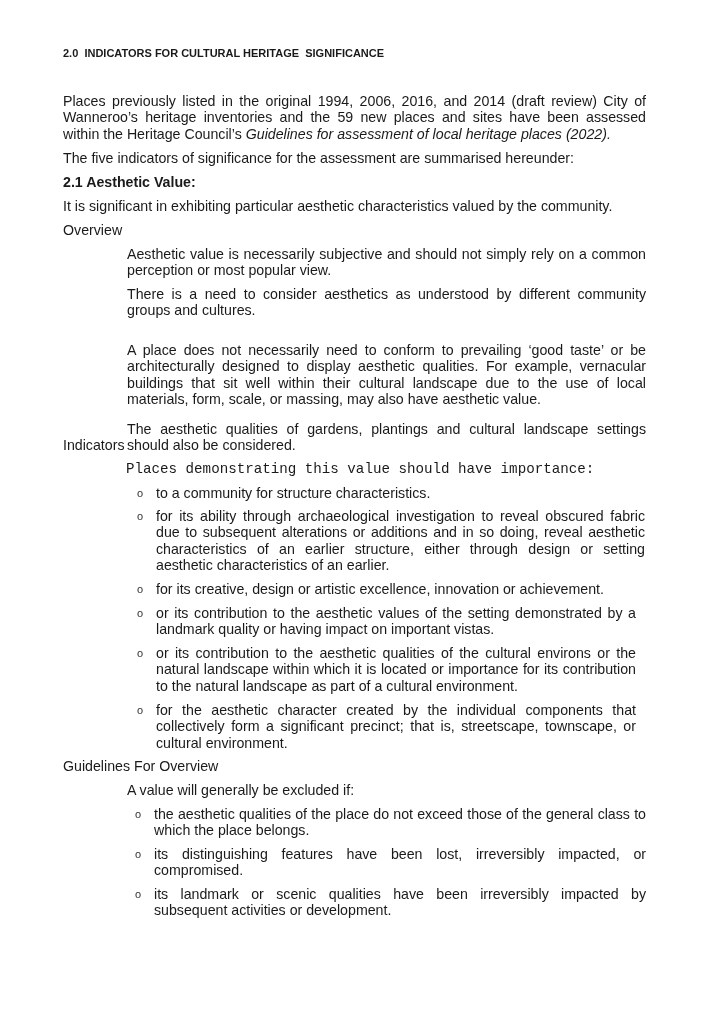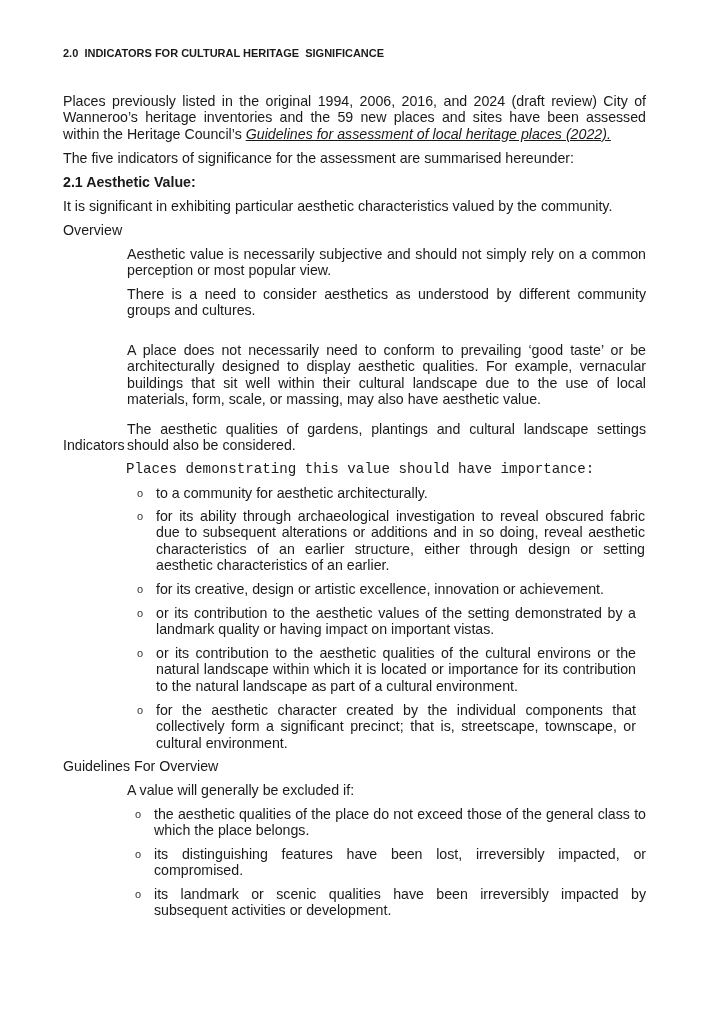--- a/index.html
+++ b/index.html
@@ -10,21 +10,21 @@
       font-size: 14.2px;
       line-height: 16.4px;
     }
     .page { position: absolute; left: 63px; top: 0; width: 583px; }
     .heading {
       position: absolute; left: 0; top: 45px;
       font-weight: bold; font-size: 11px; white-space: pre; margin: 0;
     }
     p { margin: 0; }
     .intro { position: absolute; left: 0; top: 93px; width: 583px; text-align: justify; }
-    .intro em { font-style: italic; text-decoration: underline; }
+    .intro em { font-style: italic; }
     .line { position: absolute; left: 0; white-space: nowrap; }
     .sub-heading { font-weight: bold; }
     .indent-para { position: absolute; left: 64px; width: 519px; text-align: justify; }
     .indent-line { position: absolute; left: 63px; white-space: nowrap; font-family: Liberation Mono, monospace; }
     .bullet-item { position: absolute; left: 72px; }
     .bullet-item .bullet {
       position: absolute; left: 0; top: 0; width: 10px; text-align: center;
       font-size: 11px; color: #333;
     }
     .bullet-item .text { position: absolute; left: 21px; text-align: justify; }
@@ -34,42 +34,42 @@
     .ex-item .bullet { position: absolute; left: 0; top: 0; width: 10px; text-align: center; font-size: 11px; color: #333; }
     .ex-item .text { position: absolute; left: 21px; width: 492px; text-align: justify; }
   </style>
 </head>
 <body>
 
 <div class="page">
 
   <h2 class="heading">2.0  INDICATORS FOR CULTURAL HERITAGE  SIGNIFICANCE</h2>
 
-  <p class="intro"><span>Places previously listed in the original 1994, 2006, 2016, and 2024 (draft review) City of Wanneroo’s heritage inventories and the 59 new places and sites have been assessed within the Heritage Council’s </span><em>Guidelines for assessment of local heritage places (2022).</em></p>
+  <p class="intro"><span>Places previously listed in the original 1994, 2006, 2016, and 2014 (draft review) City of Wanneroo’s heritage inventories and the 59 new places and sites have been assessed within the Heritage Council’s </span><em>Guidelines for assessment of local heritage places (2022).</em></p>
 
   <p class="line" style="top:150px">The five indicators of significance for the assessment are summarised hereunder:</p>
 
   <p class="line sub-heading" style="top:174px">2.1 Aesthetic Value:</p>
 
   <p class="line" style="top:198px">It is significant in exhibiting particular aesthetic characteristics valued by the community.</p>
 
   <p class="line" style="top:222px">Overview</p>
 
   <p class="indent-para" style="top:246px">Aesthetic value is necessarily subjective and should not simply rely on a common perception or most popular view.</p>
   <p class="indent-para" style="top:286px">There is a need to consider aesthetics as understood by different community groups and cultures.</p>
   <p class="indent-para" style="top:342px">A place does not necessarily need to conform to prevailing ‘good taste’ or be architecturally designed to display aesthetic qualities. For example, vernacular buildings that sit well within their cultural landscape due to the use of local materials, form, scale, or massing, may also have aesthetic value.</p>
   <p class="indent-para" style="top:421px">The aesthetic qualities of gardens, plantings and cultural landscape settings should also be considered.</p>
 
   <p class="line" style="top:437px">Indicators</p>
 
   <p class="indent-line" style="top:461px">Places demonstrating this value should have importance:</p>
 
   <div class="bullet-item" style="top:485px">
     <span class="bullet">o</span>
-    <span class="text w-full">to a community for aesthetic architecturally.</span>
+    <span class="text w-full">to a community for structure characteristics.</span>
   </div>
   <div class="bullet-item" style="top:508px">
     <span class="bullet">o</span>
     <span class="text w-full">for its ability through archaeological investigation to reveal obscured fabric due to subsequent alterations or additions and in so doing, reveal aesthetic characteristics of an earlier structure, either through design or setting aesthetic characteristics of an earlier.</span>
   </div>
   <div class="bullet-item" style="top:581px">
     <span class="bullet">o</span>
     <span class="text w-full">for its creative, design or artistic excellence, innovation or achievement.</span>
   </div>
   <div class="bullet-item" style="top:605px">

